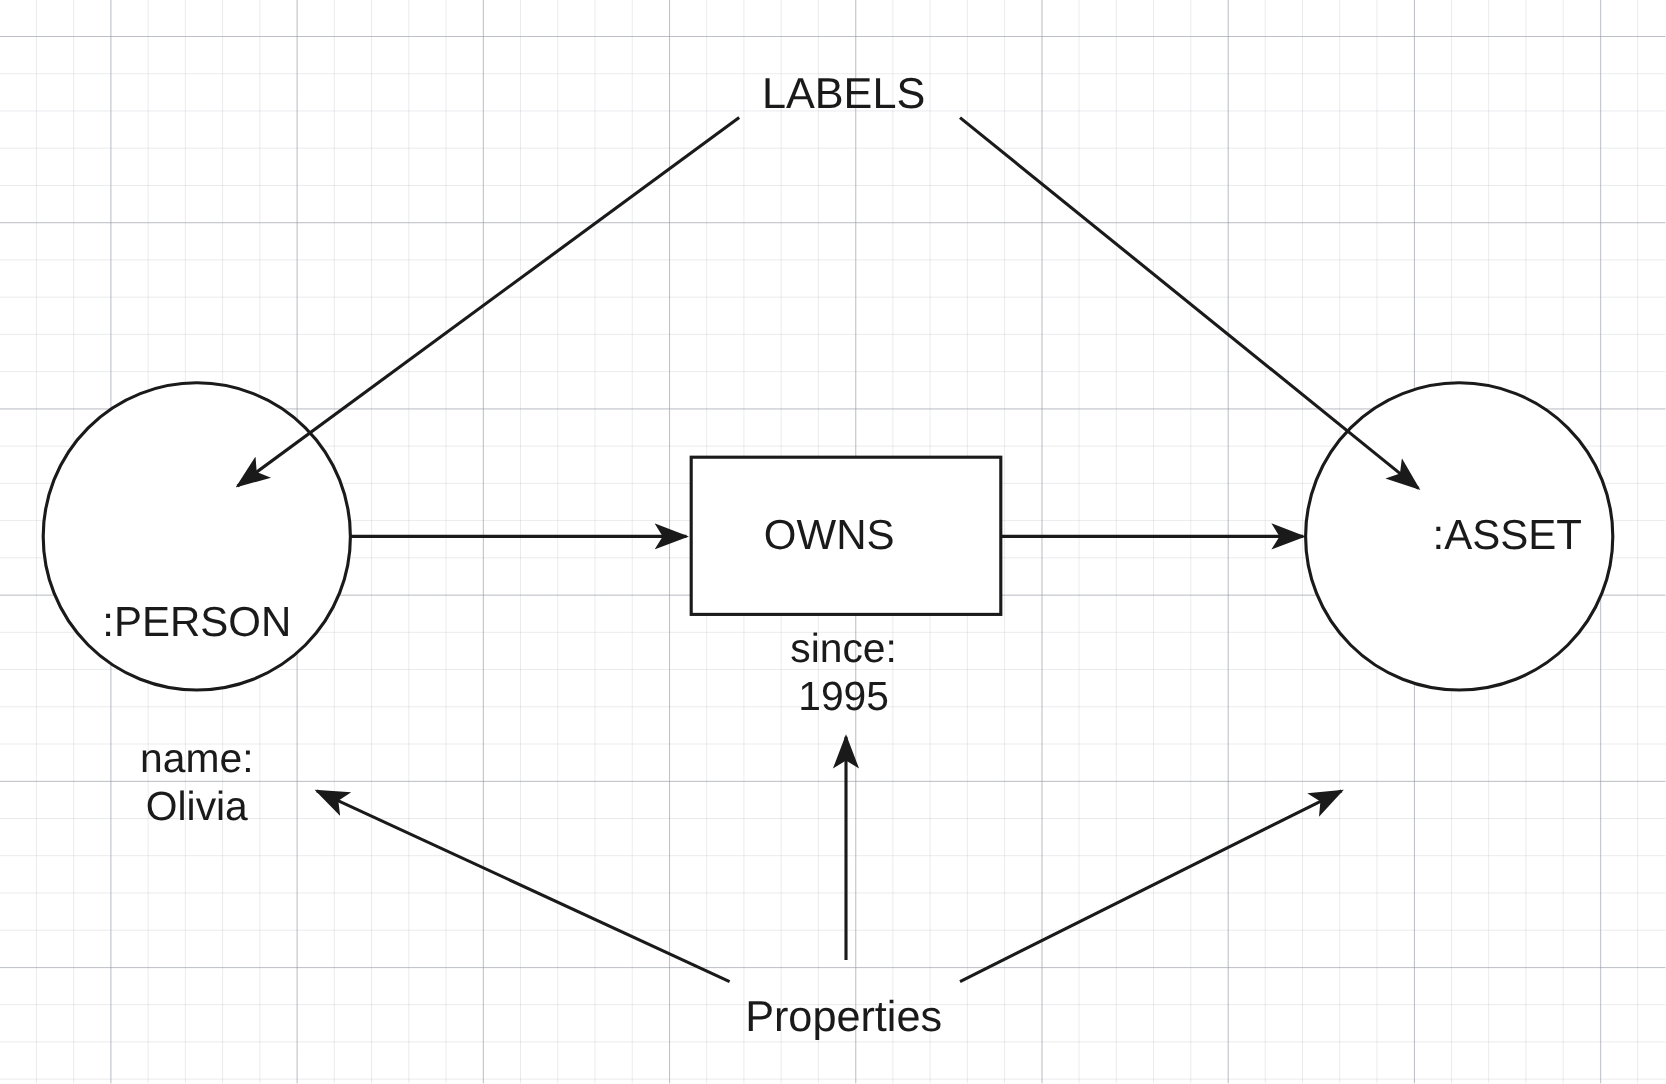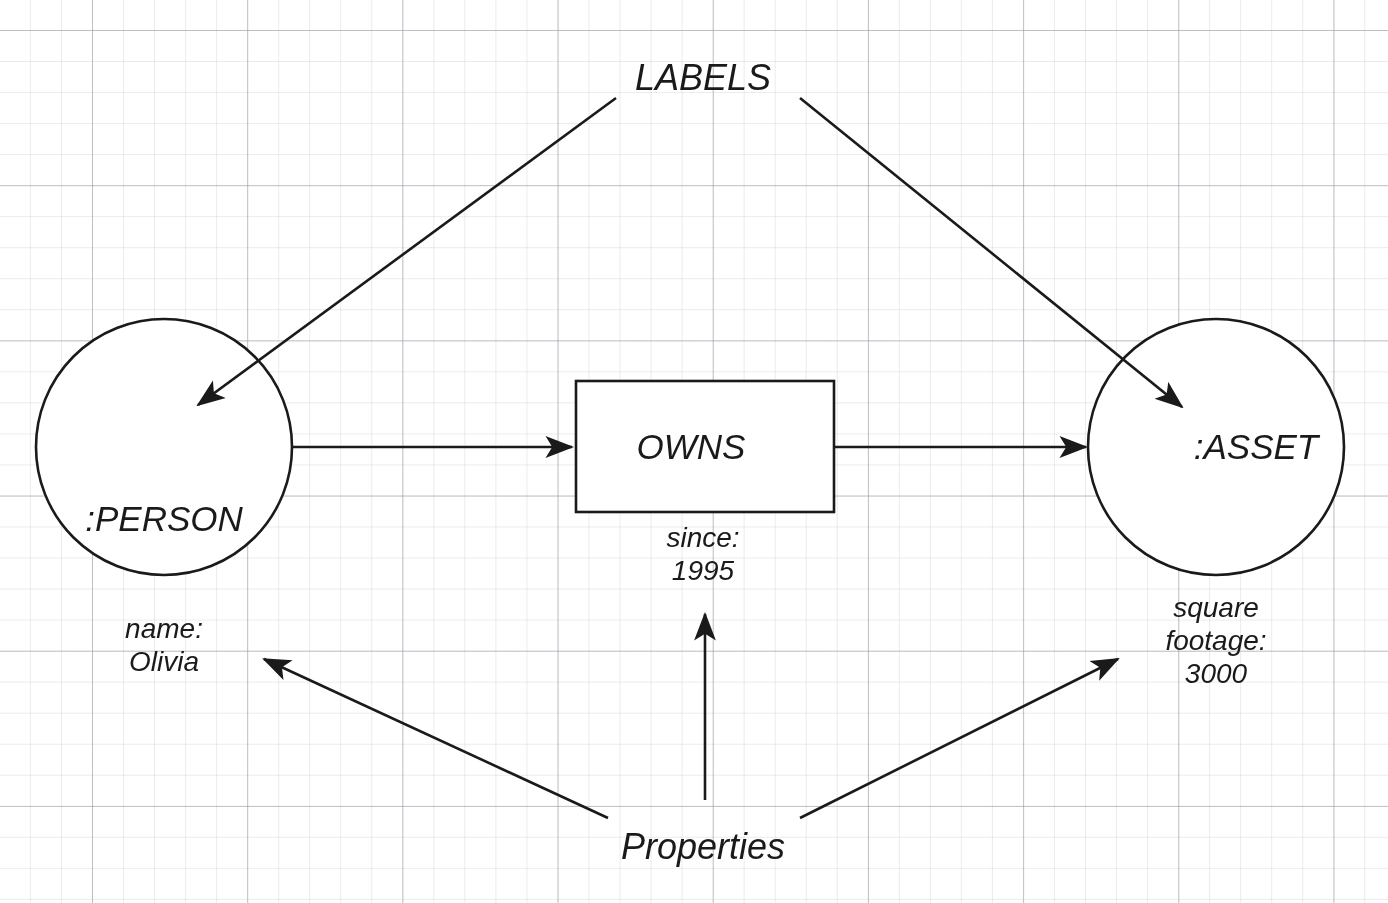--- a/index.html
+++ b/index.html
@@ -26,21 +26,20 @@
     background-size:
       155.2px 155.2px,
       155.2px 155.2px,
       31.04px 31.04px,
       31.04px 31.04px;
     background-position:
       92px 30px,
       92px 30px,
       92px 30px,
       92px 30px;
-    font-style: italic;
   }
   #diagram-svg {
     position: absolute;
     left: 0;
     top: 0;
     width: 1388px;
     height: 903px;
   }
   .node-shape {
     fill: #ffffff;
@@ -58,21 +57,21 @@
     color: #1a1a1a;
     text-align: center;
     white-space: nowrap;
     line-height: 1.16;
     -webkit-font-smoothing: antialiased;
   }
   .text-node-label {
     font-size: 35px;
   }
   .text-annotation {
-    font-size: 28px;
+    font-size: 34px;
     line-height: 1.18;
   }
   .text-heading {
     font-size: 36px;
   }
   .centered {
     transform: translate(-50%, -50%);
   }
   .top-centered {
     transform: translateX(-50%);
@@ -122,21 +121,16 @@
   <div class="node-text text-annotation top-centered" style="left:703px; top:521px;">
     <div>since:</div>
     <div>1995</div>
   </div>
 
   <div class="node-text text-annotation top-centered" style="left:164px; top:612px;">
     <div>name:</div>
     <div>Olivia</div>
   </div>
 
-  <div class="node-text text-annotation top-centered" style="left:1216px; top:591px;">
-    <div>square</div>
-    <div>footage:</div>
-    <div>3000</div>
-  </div>
 
   <div class="node-text text-heading centered" style="left:703px; top:847px;">Properties</div>
 
 </div>
 
 </body></html>

